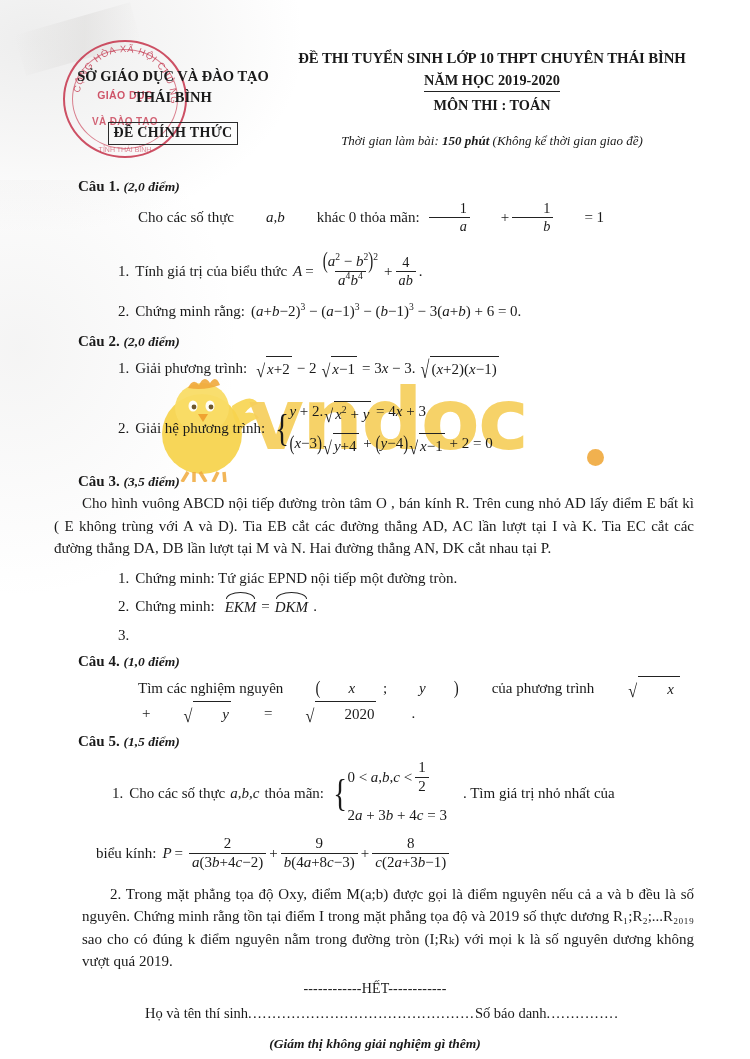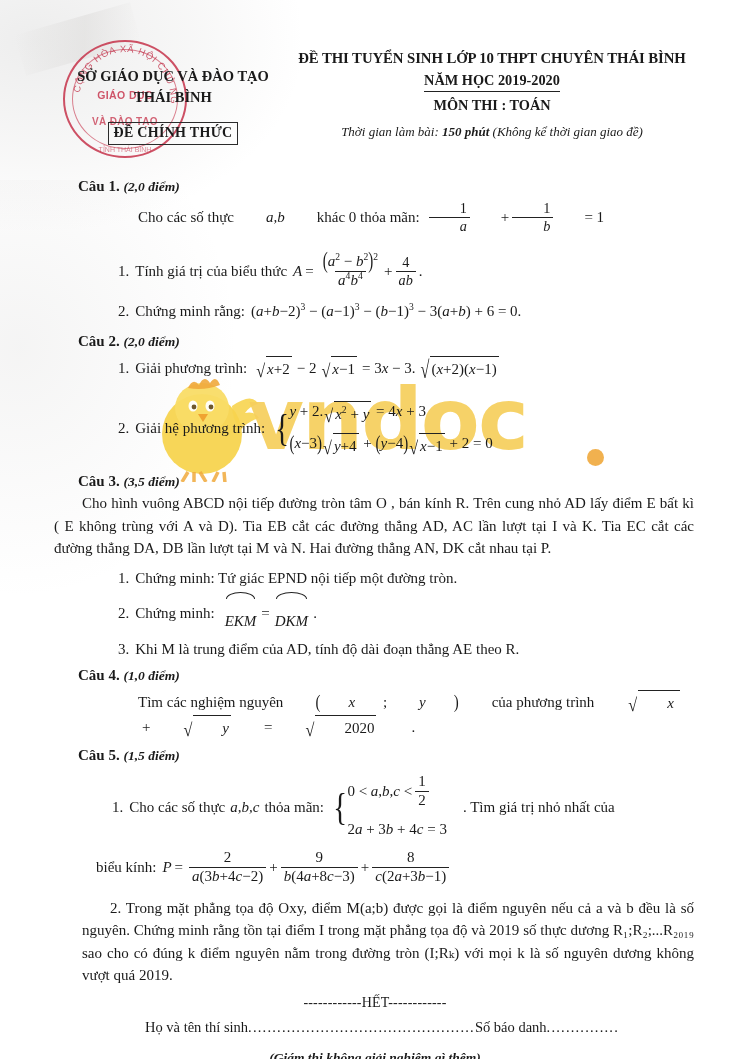--- a/index.html
+++ b/index.html
@@ -162,21 +162,21 @@
     position: absolute;
     left: 282px; top: 48px;
     width: 420px;
     text-align: center;
     line-height: 1.42;
   }
   .hdr-right .t1 { font-weight: bold; font-size: 14.8px; letter-spacing: -0.1px; }
   .hdr-right .t2 { font-weight: bold; font-size: 14.3px; border-bottom: 1.2px solid #222; display: inline-block; padding-bottom: 1px; }
   .hdr-right .t3 { font-weight: bold; font-size: 14.3px; margin-top: 3px; }
   .hdr-right .t4 { font-weight: bold; font-size: 13.2px; margin-top: 5px; }
-  .hdr-right .t5 { font-style: italic; font-size: 13px; margin-top: 7px; }
+  .hdr-right .t5 { font-style: italic; font-size: 13px; margin-top: 16px; }
   .hdr-right .t5 b { font-style: italic; }
 
   
   .body-area {
     position: absolute;
     left: 0; top: 178px;
     width: 750px;
   }
   .cau {
     font-weight: bold;
@@ -251,21 +251,21 @@
     font-weight: 300;
     transform: scaleX(0.75);
     margin-right: -2px;
   }
   .sys .rows { display: inline-flex; flex-direction: column; gap: 7px; }
 
   
   .arc {
     display: inline-block;
     position: relative;
-    padding-top: 16px;
+    padding-top: 2px;
     font-style: italic;
   }
   .arc::before {
     content: "";
     position: absolute;
     left: 1px; right: 1px; top: -2px;
     height: 6px;
     border-top: 1.2px solid #222;
     border-left: 1.2px solid #222;
     border-right: 1.2px solid #222;
@@ -479,21 +479,20 @@
         <span style="margin-right:6px;">2.</span>
         <span style="margin-right:10px;">Chứng minh:</span>
         <span class="arc">EKM</span>
         <span style="margin:0 5px;">=</span>
         <span class="arc">DKM</span>
         <span style="margin-left:5px;">.</span>
       </div>
 
       <div class="item mathline" style="margin-top:5px;">
         <span style="margin-right:6px;">3.</span>
-        <span>Khi M là trung điểm của AD, tính độ dài đoạn thẳng AE theo R.</span>
       </div>
 
       <div class="cau" style="margin-top:7px;">
         <span>Câu 4.</span>
         <span class="pts">(1,0 điểm)</span>
       </div>
 
       <div class="para para-indent mathline" style="margin-top:6px;">
         <span style="margin-right:4px;">Tìm các nghiệm nguyên</span>
         <span class="bpl" style="transform:scaleY(1.3);display:inline-block;">(</span><span class="mi">x</span>;&nbsp;<span class="mi">y</span><span class="bpl" style="transform:scaleY(1.3);display:inline-block;">)</span>

